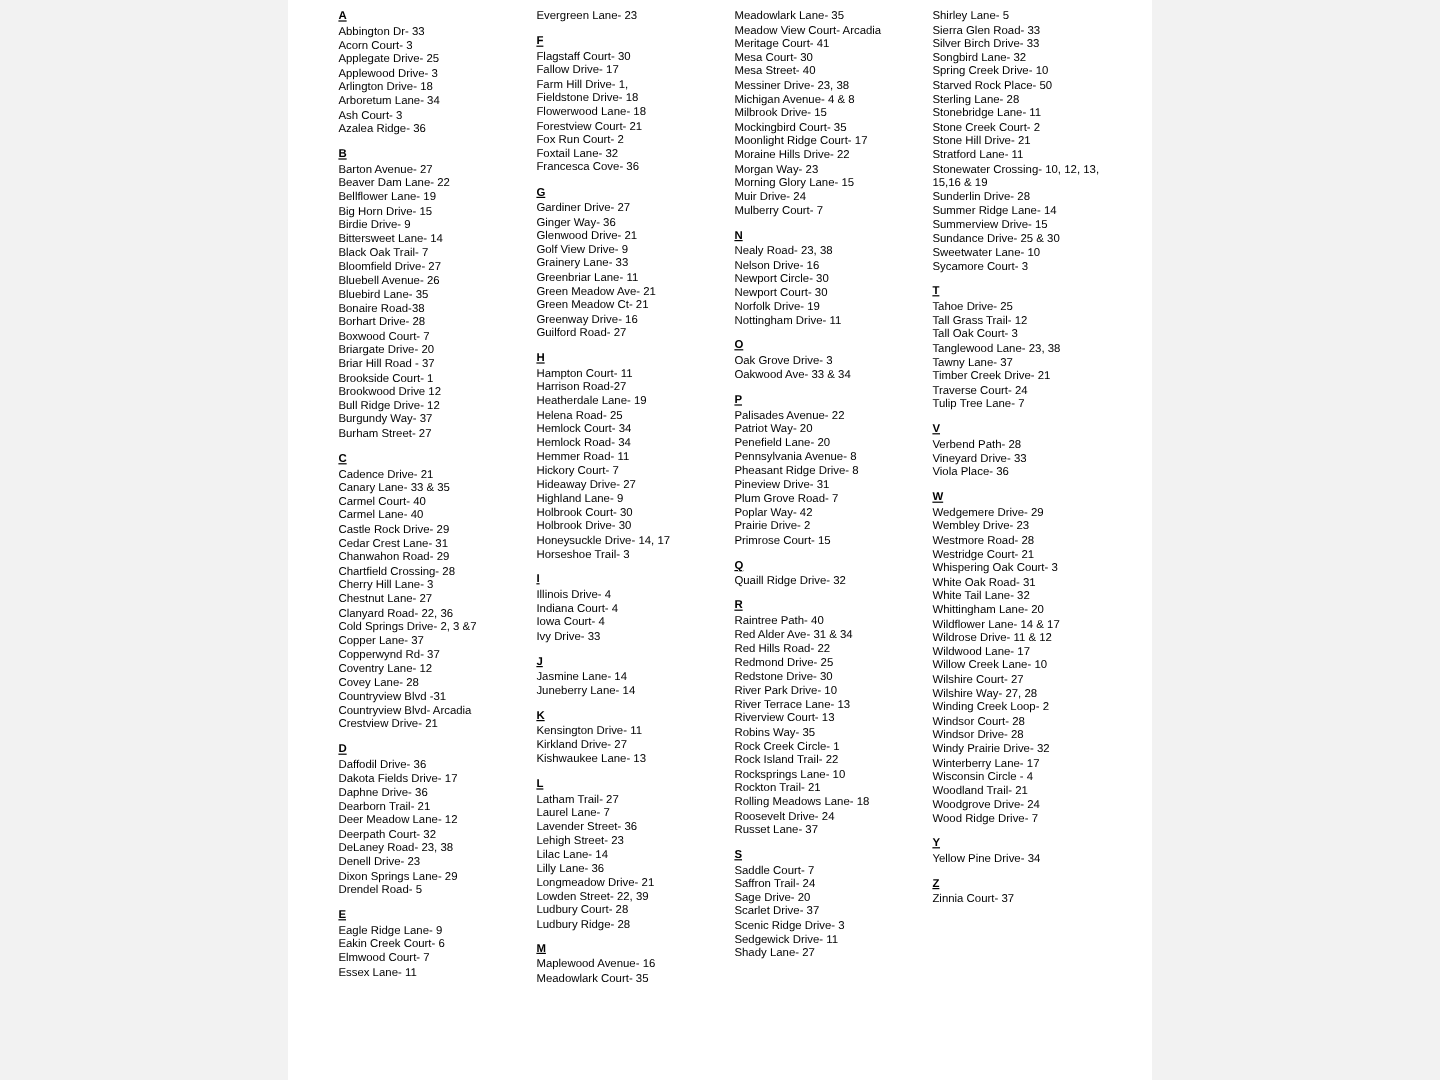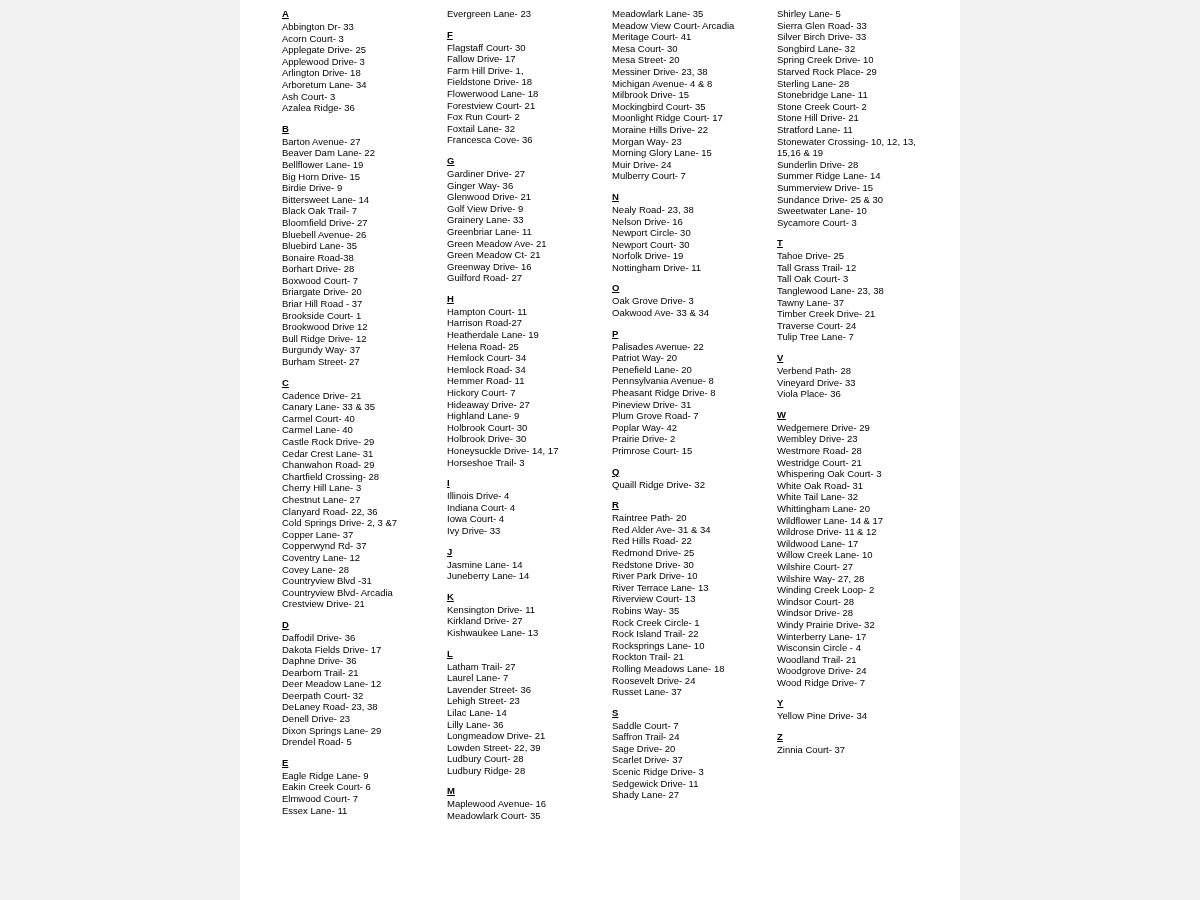--- a/index.html
+++ b/index.html
@@ -236,21 +236,21 @@
             <div class="entry">Maplewood Avenue- 16</div>
             <div class="entry">Meadowlark Court- 35</div>
           </div>
         </div>
         <div class="col">
           <div class="group">
             <div class="entry">Meadowlark Lane- 35</div>
             <div class="entry">Meadow View Court- Arcadia</div>
             <div class="entry">Meritage Court- 41</div>
             <div class="entry">Mesa Court- 30</div>
-            <div class="entry">Mesa Street- 20</div>
+            <div class="entry">Mesa Street- 40</div>
             <div class="entry">Messiner Drive- 23, 38</div>
             <div class="entry">Michigan Avenue- 4 &amp; 8</div>
             <div class="entry">Milbrook Drive- 15</div>
             <div class="entry">Mockingbird Court- 35</div>
             <div class="entry">Moonlight Ridge Court- 17</div>
             <div class="entry">Moraine Hills Drive- 22</div>
             <div class="entry">Morgan Way- 23</div>
             <div class="entry">Morning Glory Lane- 15</div>
             <div class="entry">Muir Drive- 24</div>
             <div class="entry">Mulberry Court- 7</div>
@@ -281,21 +281,21 @@
             <div class="entry">Poplar Way- 42</div>
             <div class="entry">Prairie Drive- 2</div>
             <div class="entry">Primrose Court- 15</div>
           </div>
           <div class="group">
             <div class="letter">Q</div>
             <div class="entry">Quaill Ridge Drive- 32</div>
           </div>
           <div class="group">
             <div class="letter">R</div>
-            <div class="entry">Raintree Path- 20</div>
+            <div class="entry">Raintree Path- 40</div>
             <div class="entry">Red Alder Ave- 31 &amp; 34</div>
             <div class="entry">Red Hills Road- 22</div>
             <div class="entry">Redmond Drive- 25</div>
             <div class="entry">Redstone Drive- 30</div>
             <div class="entry">River Park Drive- 10</div>
             <div class="entry">River Terrace Lane- 13</div>
             <div class="entry">Riverview Court- 13</div>
             <div class="entry">Robins Way- 35</div>
             <div class="entry">Rock Creek Circle- 1</div>
             <div class="entry">Rock Island Trail- 22</div>
@@ -316,21 +316,21 @@
             <div class="entry">Shady Lane- 27</div>
           </div>
         </div>
         <div class="col">
           <div class="group">
             <div class="entry">Shirley Lane- 5</div>
             <div class="entry">Sierra Glen Road- 33</div>
             <div class="entry">Silver Birch Drive- 33</div>
             <div class="entry">Songbird Lane- 32</div>
             <div class="entry">Spring Creek Drive- 10</div>
-            <div class="entry">Starved Rock Place- 29</div>
+            <div class="entry">Starved Rock Place- 50</div>
             <div class="entry">Sterling Lane- 28</div>
             <div class="entry">Stonebridge Lane- 11</div>
             <div class="entry">Stone Creek Court- 2</div>
             <div class="entry">Stone Hill Drive- 21</div>
             <div class="entry">Stratford Lane- 11</div>
             <div class="entry">Stonewater Crossing- 10, 12, 13, 15,16 &amp; 19</div>
             <div class="entry">Sunderlin Drive- 28</div>
             <div class="entry">Summer Ridge Lane- 14</div>
             <div class="entry">Summerview Drive- 15</div>
             <div class="entry">Sundance Drive- 25 &amp; 30</div>

